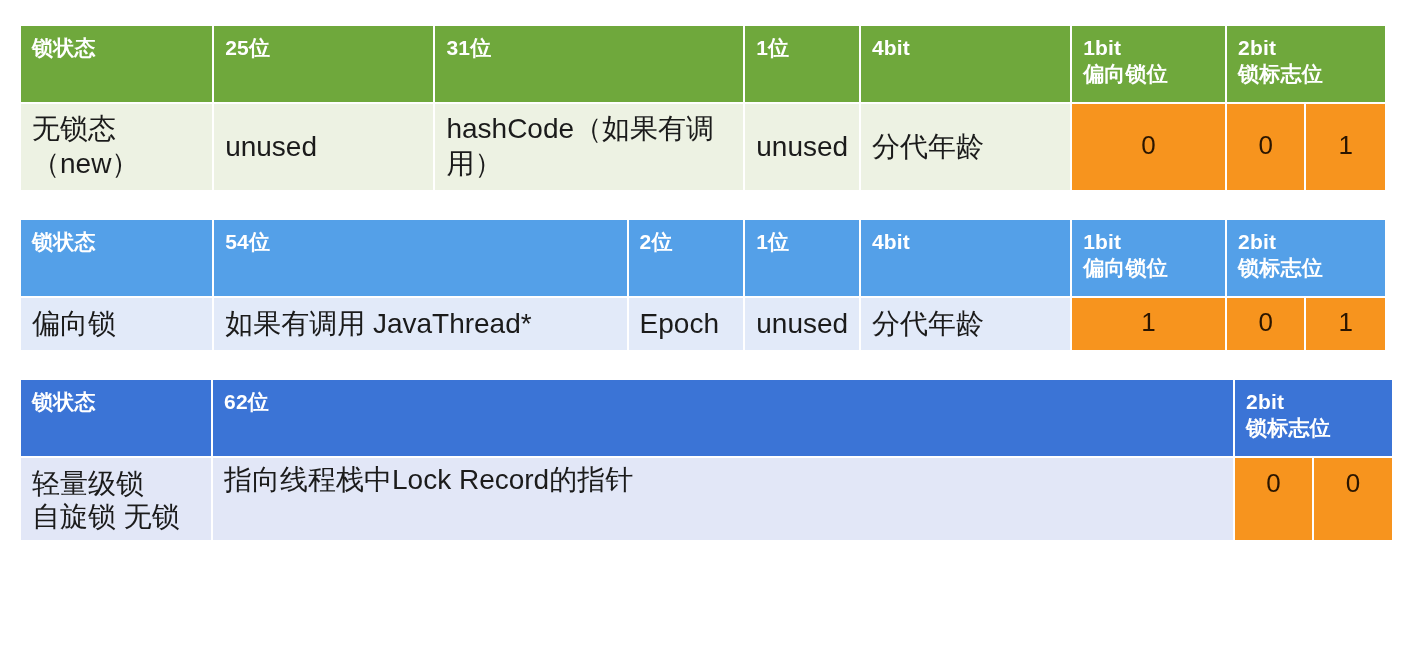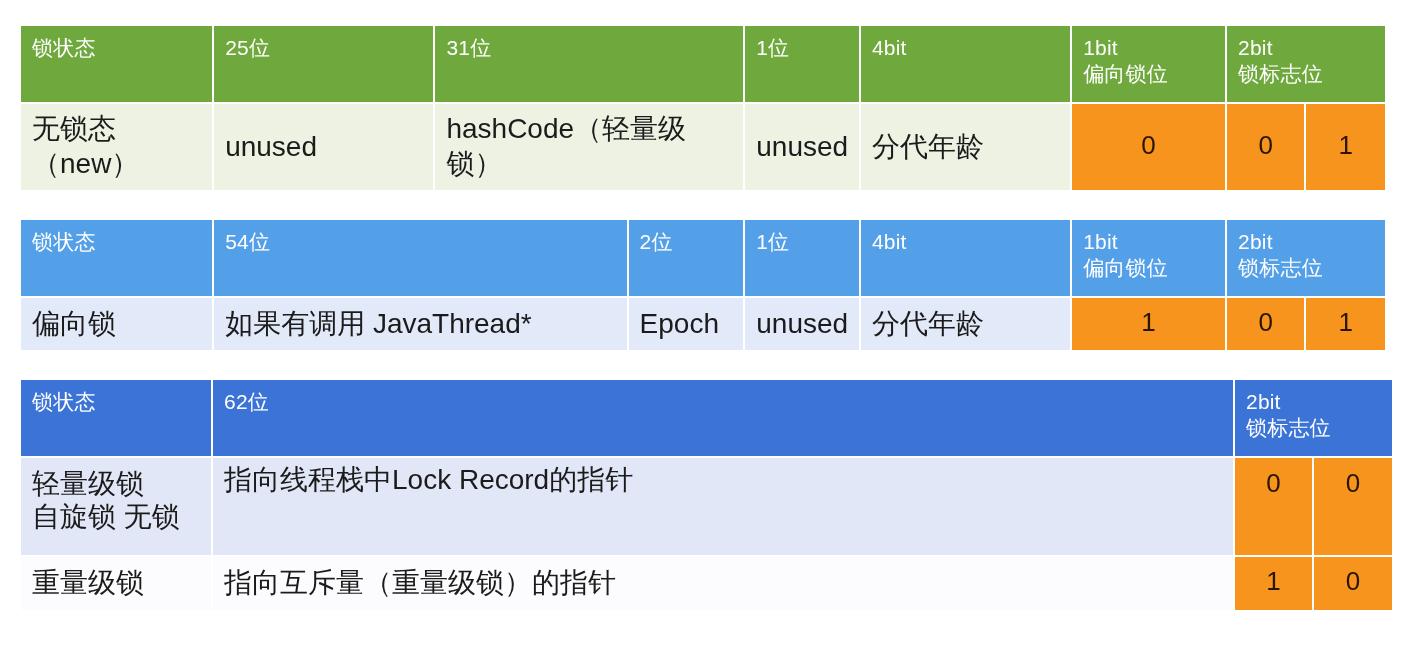--- a/index.html
+++ b/index.html
@@ -22,21 +22,21 @@
     width: 1368px;
     border-collapse: separate;
     border-spacing: 2px;
     table-layout: fixed;
   }
   table.bits + table.bits { margin-top: 26px; }
 
   
   th {
     color: #ffffff;
-    font-weight: normal;
+    font-weight: bold;
     font-size: 21px;
     text-align: left;
     vertical-align: top;
     padding: 9px 26px 9px 11px;
     line-height: 1.22;
     letter-spacing: 0.2px;
   }
   .t-green th { background: #6FA83C; height: 76px; }
   .t-blue  th { background: #54A0E8; height: 76px; }
   .t-dblue th { background: #3B74D6; height: 76px; }
@@ -59,21 +59,21 @@
   td.bit {
     background: #F7941E !important;
     text-align: center;
     font-size: 26px;
     color: #2a1500;
     padding: 4px 0 8px 0;
     font-weight: 400;
   }
   .t-dblue td.bit { font-size: 26px; }
 
-  td.two-line { line-height: 1.18; padding-top: 9px; padding-bottom: 22px; }
+  td.two-line { line-height: 1.18; padding-top: 9px; padding-bottom: 7px; }
 
   .hdr-l2 { display: block; }
 </style>
 </head>
 <body>
 
 <div class="page">
 
   <table class="bits t-green">
     <colgroup>
@@ -100,21 +100,21 @@
         <th colspan="2">
           <span>2bit</span>
           <span class="hdr-l2">锁标志位</span>
         </th>
       </tr>
     </thead>
     <tbody>
       <tr>
         <td>无锁态（new）</td>
         <td>unused</td>
-        <td>hashCode（轻量级锁）</td>
+        <td>hashCode（如果有调用）</td>
         <td>unused</td>
         <td>分代年龄</td>
         <td class="bit">0</td>
         <td class="bit">0</td>
         <td class="bit">1</td>
       </tr>
     </tbody>
   </table>
 
   <table class="bits t-blue">
@@ -179,22 +179,16 @@
     <tbody>
       <tr>
         <td class="two-line">
           <span>轻量级锁</span><br>
           <span>自旋锁 无锁</span>
         </td>
         <td style="vertical-align:top;padding-top:4px">指向线程栈中Lock Record的指针</td>
         <td class="bit" style="vertical-align:top;padding-top:9px">0</td>
         <td class="bit" style="vertical-align:top;padding-top:9px">0</td>
       </tr>
-      <tr class="alt">
-        <td style="height:53px">重量级锁</td>
-        <td>指向互斥量（重量级锁）的指针</td>
-        <td class="bit">1</td>
-        <td class="bit">0</td>
-      </tr>
     </tbody>
   </table>
 
 </div>
 
 </body></html>

